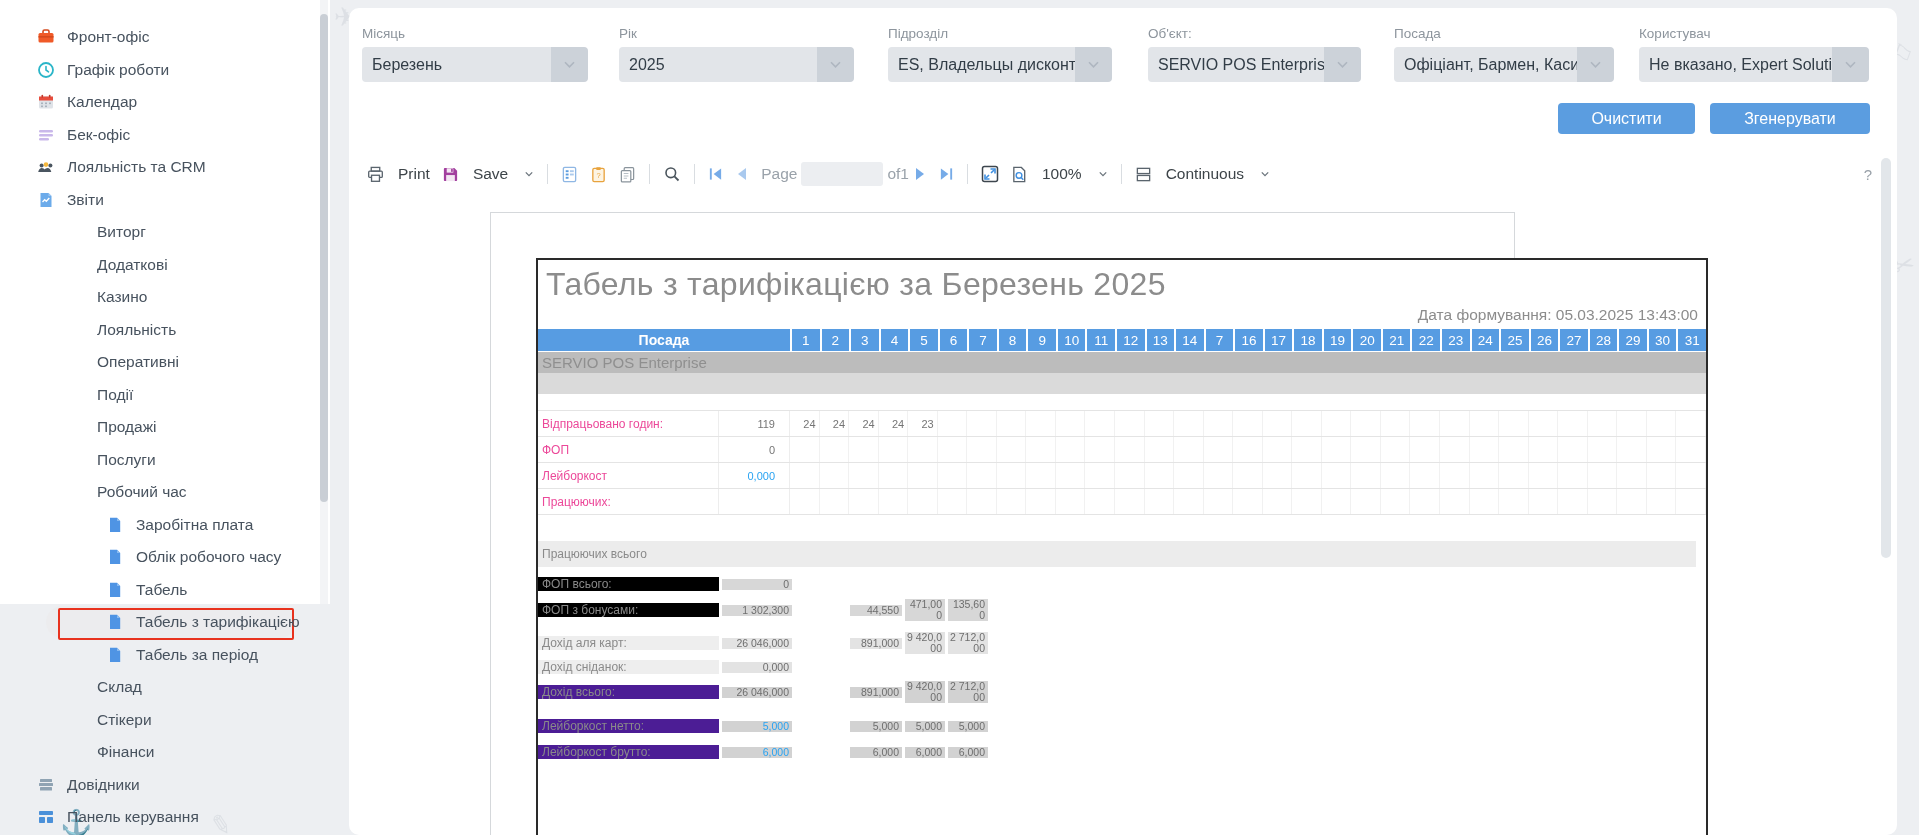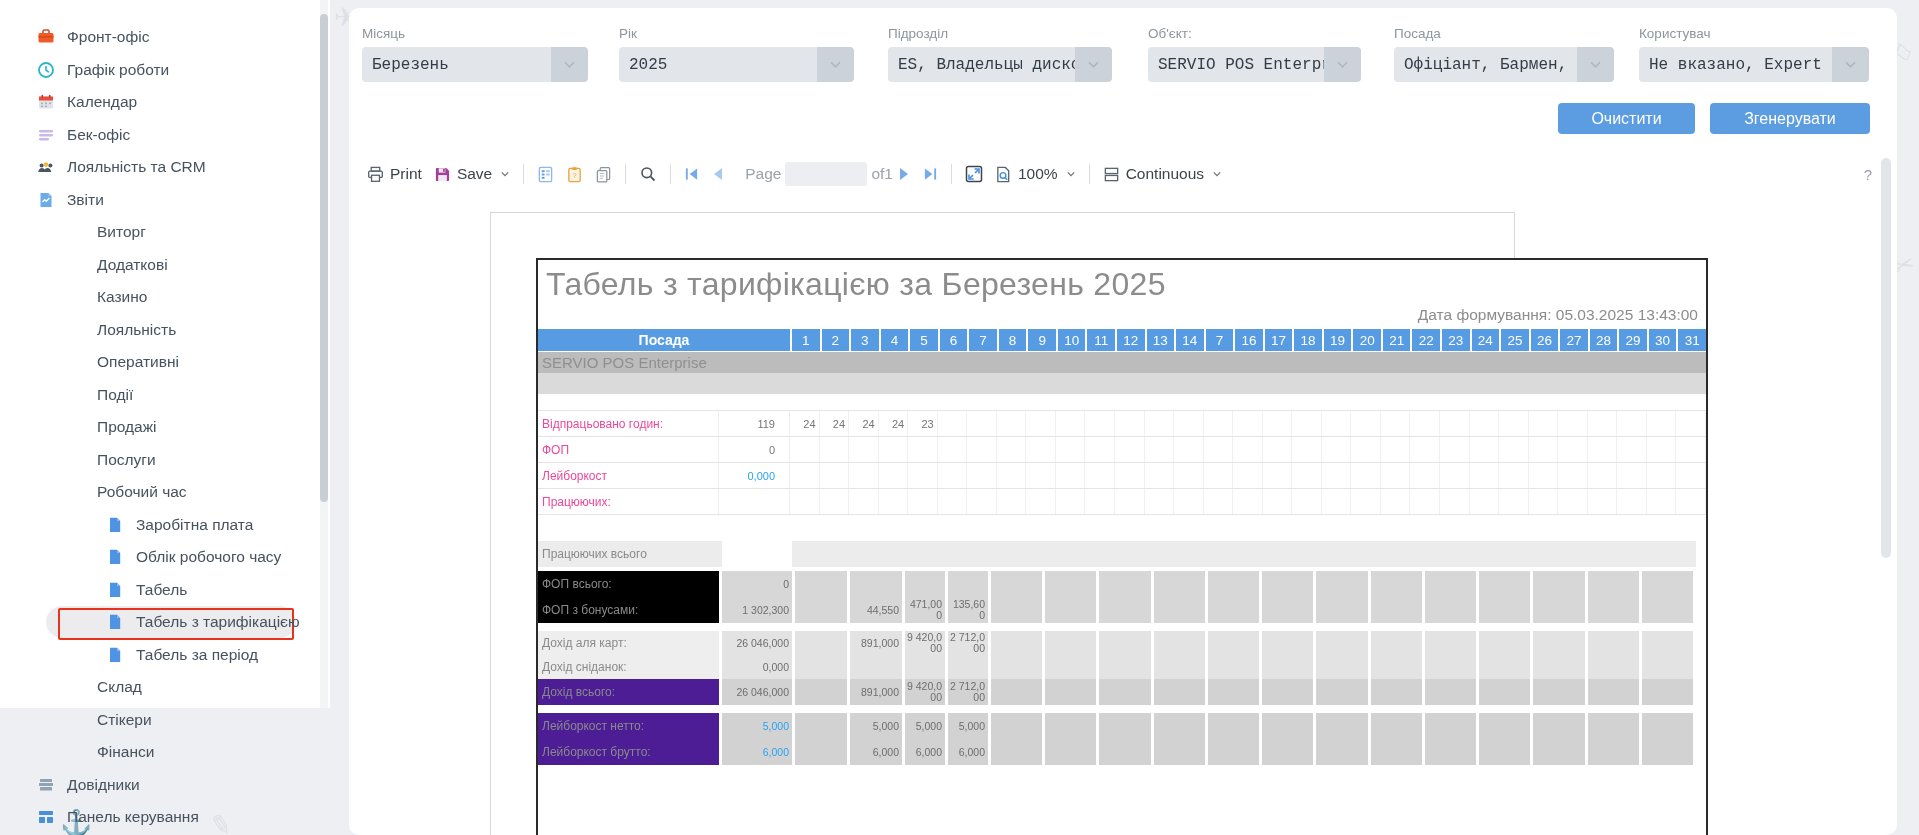--- a/index.html
+++ b/index.html
@@ -1,21 +1,21 @@
 <!DOCTYPE html>
 <html><head>
 <meta charset="utf-8">
 <style>
   * { margin:0; padding:0; box-sizing:border-box; }
   html,body { width:1919px; height:835px; }
   body { position:relative; overflow:hidden; background:#edeff2; font-family:"Liberation Sans", sans-serif; }
   .doodle { position:absolute; color:#dde0e5; font-size:26px; user-select:none; }
 
   
-  .sidebar { position:absolute; left:0; top:0; width:330px; height:708px; background:#ffffff; z-index:3; }
+  .sidebar { position:absolute; left:0; top:0; width:330px; height:604px; background:#ffffff; z-index:3; }
   .side-list { padding-top:21px; }
   .side-item { position:relative; height:32.5px; display:flex; align-items:center; font-size:15.5px; color:#47525e; cursor:pointer; }
   .side-item .icn { width:18px; height:18px; margin-right:12px; flex:0 0 18px; }
   .side-item .icn svg { width:18px; height:18px; display:block; }
   .lv1 { padding-left:37px; }
   .lv2 { padding-left:97px; }
   .lv3 { padding-left:106px; }
   .side-item.selected::before { content:""; position:absolute; left:46px; top:0; width:250px; height:32px; background:#ececee; border-radius:16px; }
   .side-item.selected::after { content:""; position:absolute; left:58px; top:2px; width:232px; height:28px; border:2px solid #e8321e; border-radius:2px; }
   .side-item > * { position:relative; z-index:1; }
@@ -27,30 +27,30 @@
 
   
   .filter { position:absolute; top:18px; }
   .f0 { left:13px;   width:226px; }
   .f1 { left:270px;  width:235px; }
   .f2 { left:539px;  width:224px; }
   .f3 { left:799px;  width:213px; }
   .f4 { left:1045px; width:220px; }
   .f5 { left:1290px; width:230px; }
   .flabel { font-size:13.5px; color:#8d959d; margin-bottom:6px; }
-  .fbox { position:relative; height:35px; background:#e2e5e9; border-radius:4px; display:flex; align-items:center; padding:0 42px 0 10px; font-size:16px; color:#323d47; white-space:nowrap; overflow:hidden; cursor:pointer;font-family:Liberation Mono, monospace; }
+  .fbox { position:relative; height:35px; background:#e2e5e9; border-radius:4px; display:flex; align-items:center; padding:0 42px 0 10px; font-size:16px; color:#323d47; white-space:nowrap; overflow:hidden; cursor:pointer; }
   .fchev { position:absolute; right:0; top:0; width:37px; height:35px; background:#ccd2d9; border-radius:0 4px 4px 0; display:flex; align-items:center; justify-content:center; }
 
   .btn { position:absolute; top:95px; height:31px; background:#5b9de0; color:#fff; font-size:16px; border:none; border-radius:4px; display:flex; align-items:center; justify-content:center; cursor:pointer; }
   .btn-clear { left:1209px; width:137px; }
   .btn-gen  { left:1361px; width:160px; }
 
   
   .toolbar { position:absolute; left:0; top:148px; width:1520px; height:36px; display:flex; align-items:center; padding-left:12px; font-size:15.5px; color:#3d4449; }
-  .tb-item { display:flex; align-items:center; gap:6px; margin:0 6px; cursor:pointer; }
+  .tb-item { display:flex; align-items:center; gap:14px; margin:0 6px; cursor:pointer; }
   .tb-sep { width:1px; height:20px; background:#d9dde1; margin:0 7px; }
   .tb-item svg { display:block; }
   .chev-sm { margin-left:2px; }
   .page-input { width:82px; height:24px; background:#eceef1; border:none; border-radius:3px; margin:0 4px; padding:0 6px; font-size:14px; color:#555; }
   .dim { color:#9aa2aa; }
   .help-q { position:absolute; right:25px; top:158px; font-size:15px; color:#98a0a8; cursor:pointer; }
   .panel-sb { position:absolute; right:6px; top:150px; width:10px; height:400px; background:#e2e6ea; border-radius:5px; }
 
   
   .viewer-page { position:absolute; left:141px; top:204px; width:1025px; height:623px; background:#fff; border:1px solid #d5d8db; border-bottom:none; }
@@ -67,21 +67,21 @@
   .empty-row { position:absolute; left:0; top:113px; width:100%; height:21px; background:#dadada; }
 
   .sec1 { position:absolute; left:0; top:150px; width:100%; border-top:1px solid #e4e4e4; }
   .s1row { height:26px; display:flex; border-bottom:1px solid #e4e4e4; }
   .s1label { width:181px; flex:0 0 181px; font-size:12px; color:#ec4899; padding:6px 0 0 4px; border-right:1px solid #ededed; }
   .s1total { width:71px; flex:0 0 71px; font-size:11px; color:#757575; text-align:right; padding:7px 14px 0 0; border-right:1px solid #ededed; }
   .s1day { flex:1; font-size:11px; color:#757575; text-align:right; padding:7px 3px 0 0; border-right:1px solid #f1f1f1; }
   .blue { color:#29a3f2 !important; }
 
   .sec2 { position:absolute; left:0; top:281px; width:100%; }
-  .s2row { height:26px; display:flex; margin-right:10px; }
+  .s2row { height:26px; display:flex; margin-right:10px;align-items:center; }
   .s2row.h24 { height:24px; }
   .s2gap { height:8px; }
   .s2gap4 { height:4px; }
   .s2label { width:181px; flex:0 0 181px; font-size:12px; color:#8a8a8a; display:flex; align-items:center; padding-left:4px; margin-right:3px; }
   .s2cell { display:flex; align-items:center; justify-content:flex-end; font-size:10.5px; color:#6e6e6e; text-align:right; padding-right:3px; margin-right:3px; line-height:11px; word-break:break-all; }
   .ctotal { width:70px; flex:0 0 70px; }
   .c52 { width:52px; flex:0 0 52px; }
   .c40 { width:40px; flex:0 0 40px; }
   .cfill { flex:1; }
   
@@ -441,21 +441,21 @@
         <svg width="15" height="14" viewBox="0 0 16 14">
           <rect x="2" y="1" width="2" height="12" fill="#76abe8"></rect>
           <path d="M14 1L6 7l8 6z" fill="#76abe8"></path>
         </svg>
       </div>
     <div class="tb-item">
         <svg width="12" height="14" viewBox="0 0 12 14">
           <path d="M11 1L3 7l8 6z" fill="#a9c9ee"></path>
         </svg>
       </div>
-    <span class="dim" style="margin-left:16px;">Page</span>
+    <span class="dim" style="margin-left:8px;">Page</span>
     <input class="page-input" value="" style="">
     <span class="dim"><span>of</span><span>1</span></span>
     <div class="tb-item">
         <svg width="12" height="14" viewBox="0 0 12 14">
           <path d="M1 1l8 6-8 6z" fill="#76abe8"></path>
         </svg>
       </div>
     <div class="tb-item">
         <svg width="15" height="14" viewBox="0 0 16 14">
           <path d="M2 1l8 6-8 6z" fill="#76abe8"></path>

